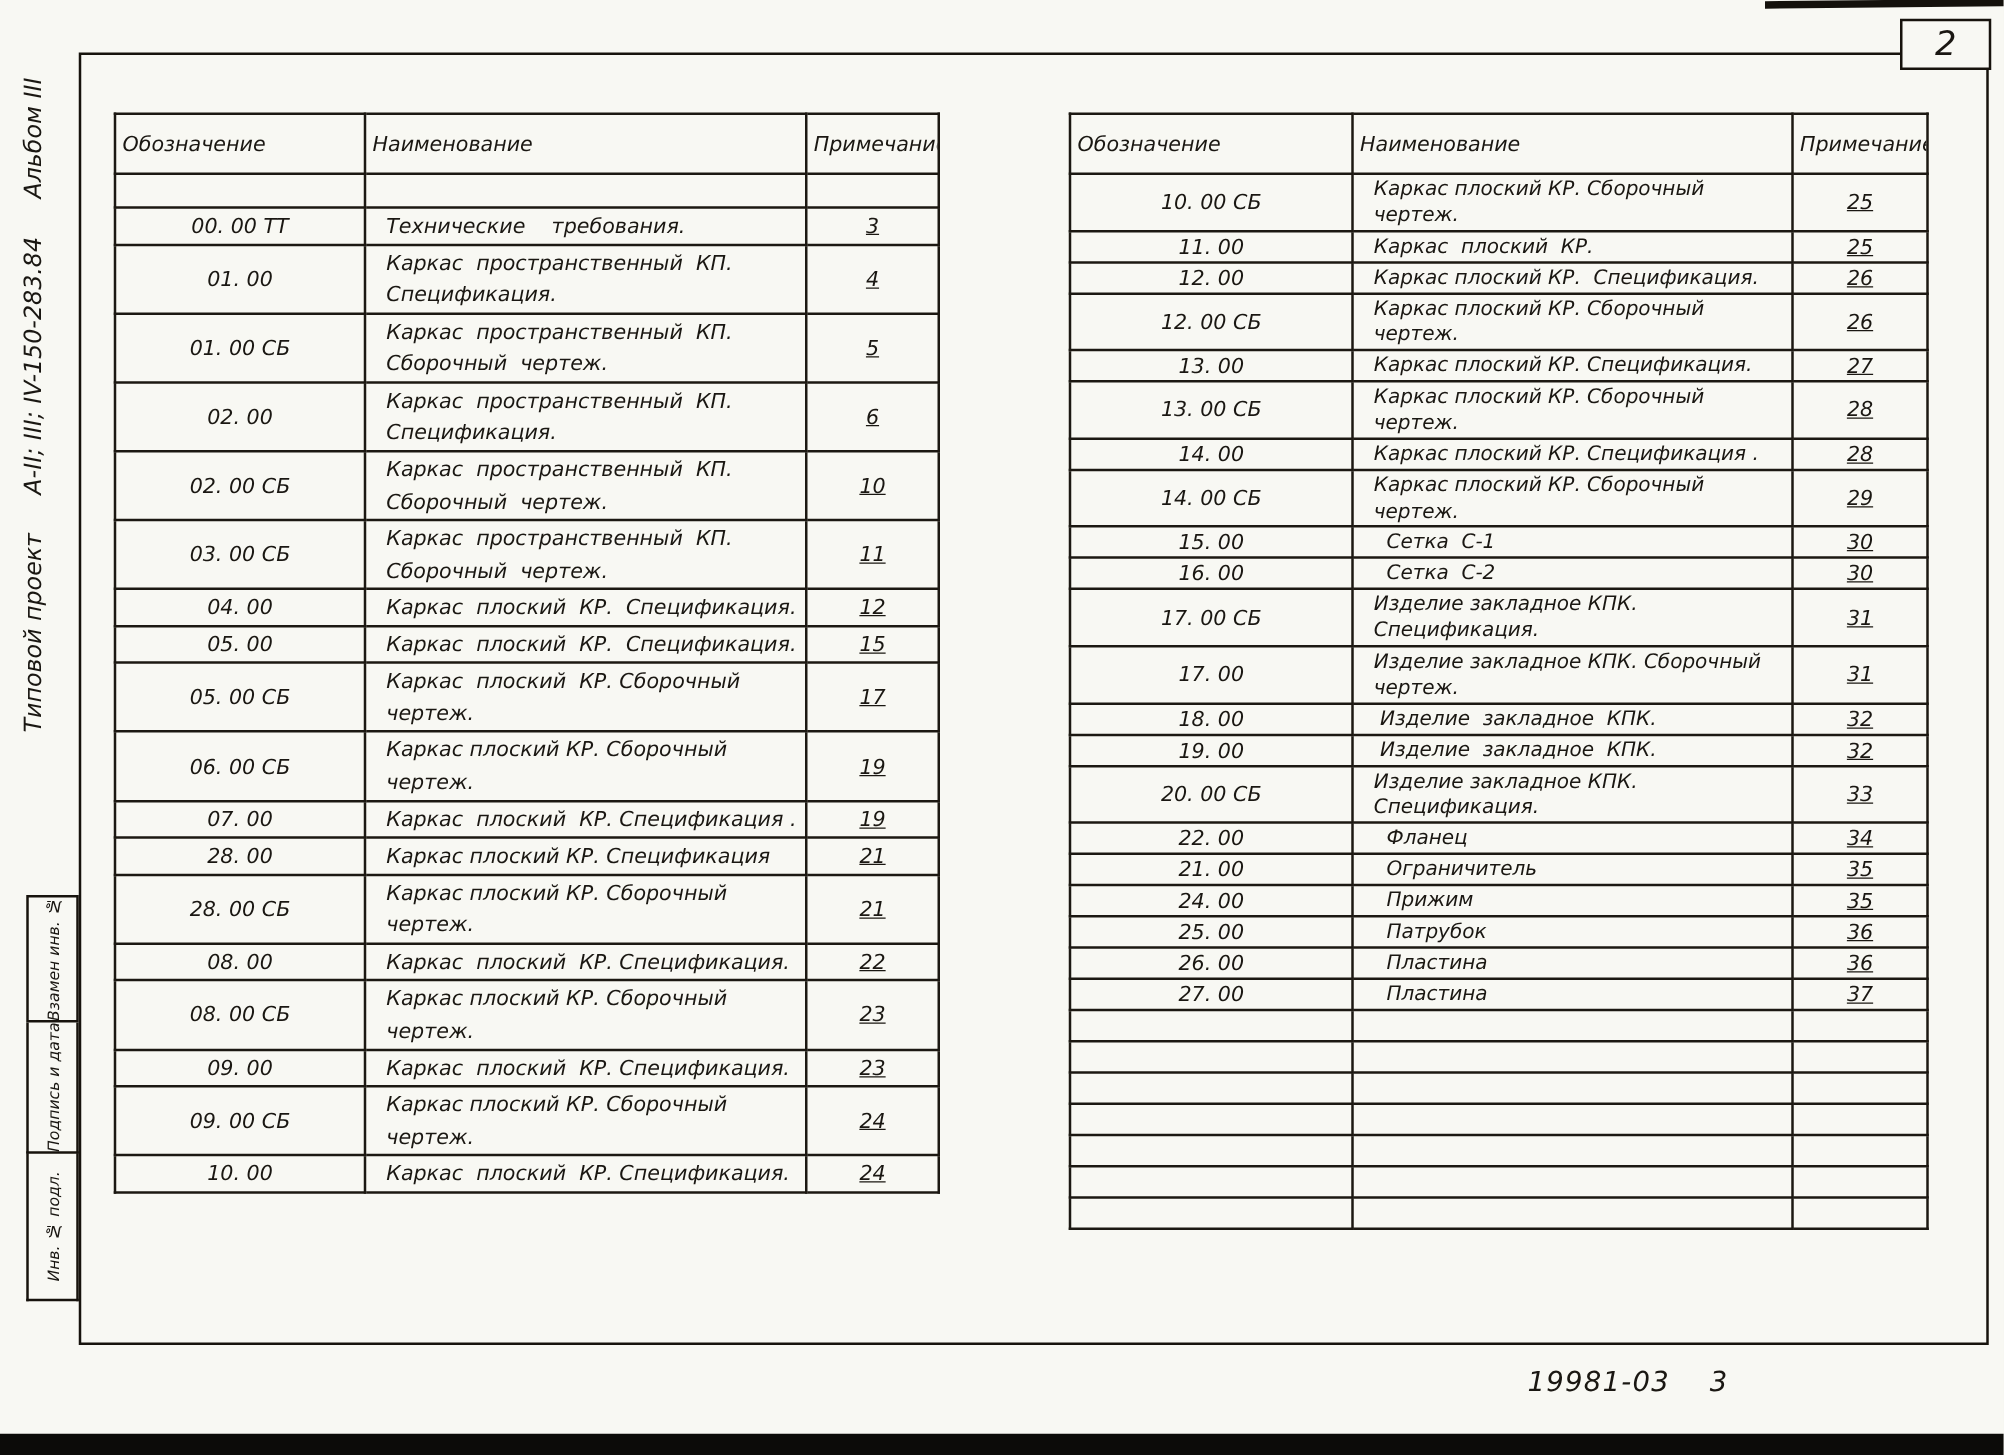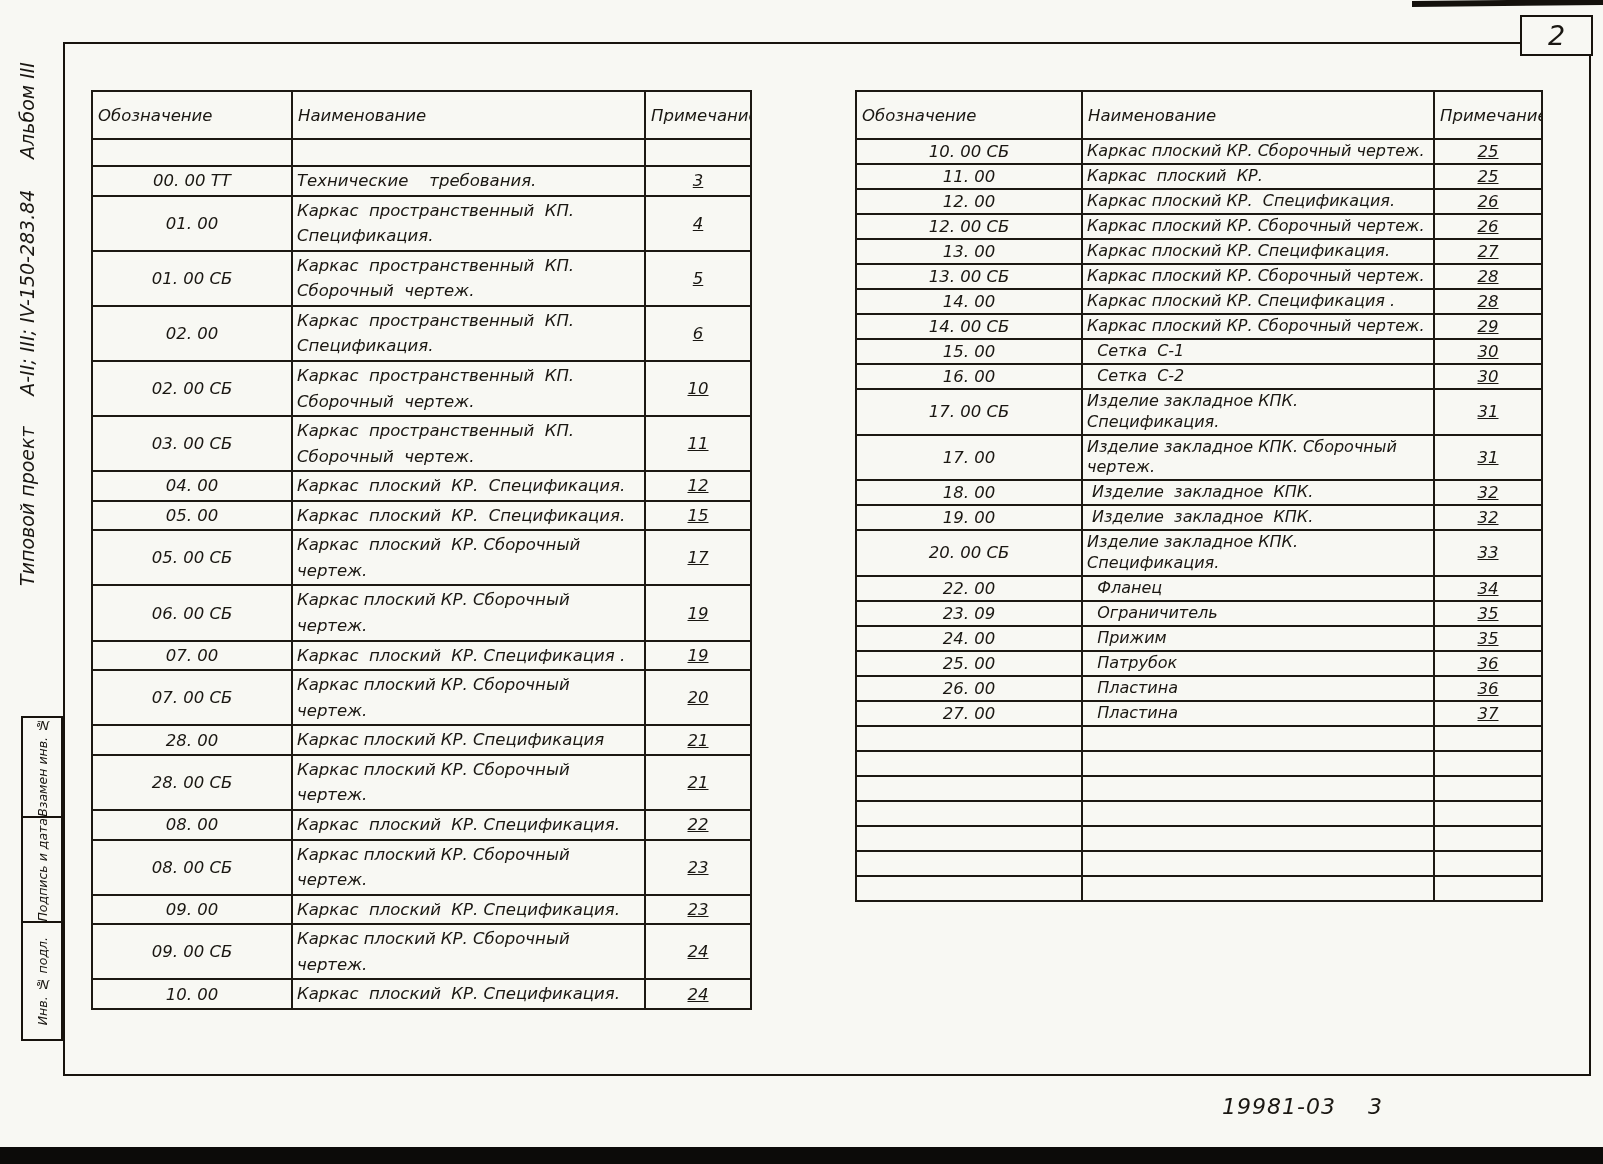--- a/index.html
+++ b/index.html
@@ -116,21 +116,21 @@
   }
   .doc-table td.code-cell {
     text-align: center;
     white-space: nowrap;
     margin-top: 48px;
   }
   .doc-table td.name-cell {
     text-align: left;
     white-space: pre-wrap;
     line-height: 1.55;
-    padding-left: 4px;
+    padding-left: 16px;
   }
   .doc-table td.note-cell {
     text-align: center;
     white-space: nowrap;
     text-decoration: underline;
   }
   table.doc-table.right td { height: 25px; }
   table.doc-table.right td.name-cell { line-height: 1.3; font-size: 16px; }
   
   .footer-note {
@@ -265,25 +265,20 @@
           <td class="code-cell">06. 00 СБ</td>
           <td class="name-cell">Каркас плоский КР. Сборочный чертеж.</td>
           <td class="note-cell">19</td>
         </tr>
         <tr>
           <td class="code-cell">07. 00</td>
           <td class="name-cell">Каркас  плоский  КР. Спецификация .</td>
           <td class="note-cell">19</td>
         </tr>
         <tr>
-          <td class="code-cell">07. 00 СБ</td>
-          <td class="name-cell">Каркас плоский КР. Сборочный чертеж.</td>
-          <td class="note-cell">20</td>
-        </tr>
-        <tr>
           <td class="code-cell">28. 00</td>
           <td class="name-cell">Каркас плоский КР. Спецификация</td>
           <td class="note-cell">21</td>
         </tr>
         <tr>
           <td class="code-cell">28. 00 СБ</td>
           <td class="name-cell">Каркас плоский КР. Сборочный чертеж.</td>
           <td class="note-cell">21</td>
         </tr>
         <tr>
@@ -402,21 +397,21 @@
           <td class="code-cell">20. 00 СБ</td>
           <td class="name-cell">Изделие закладное КПК. Спецификация.</td>
           <td class="note-cell">33</td>
         </tr>
         <tr>
           <td class="code-cell">22. 00</td>
           <td class="name-cell">  Фланец</td>
           <td class="note-cell">34</td>
         </tr>
         <tr>
-          <td class="code-cell">23. 09</td>
+          <td class="code-cell">21. 00</td>
           <td class="name-cell">  Ограничитель</td>
           <td class="note-cell">35</td>
         </tr>
         <tr>
           <td class="code-cell">24. 00</td>
           <td class="name-cell">  Прижим</td>
           <td class="note-cell">35</td>
         </tr>
         <tr>
           <td class="code-cell">25. 00</td>

